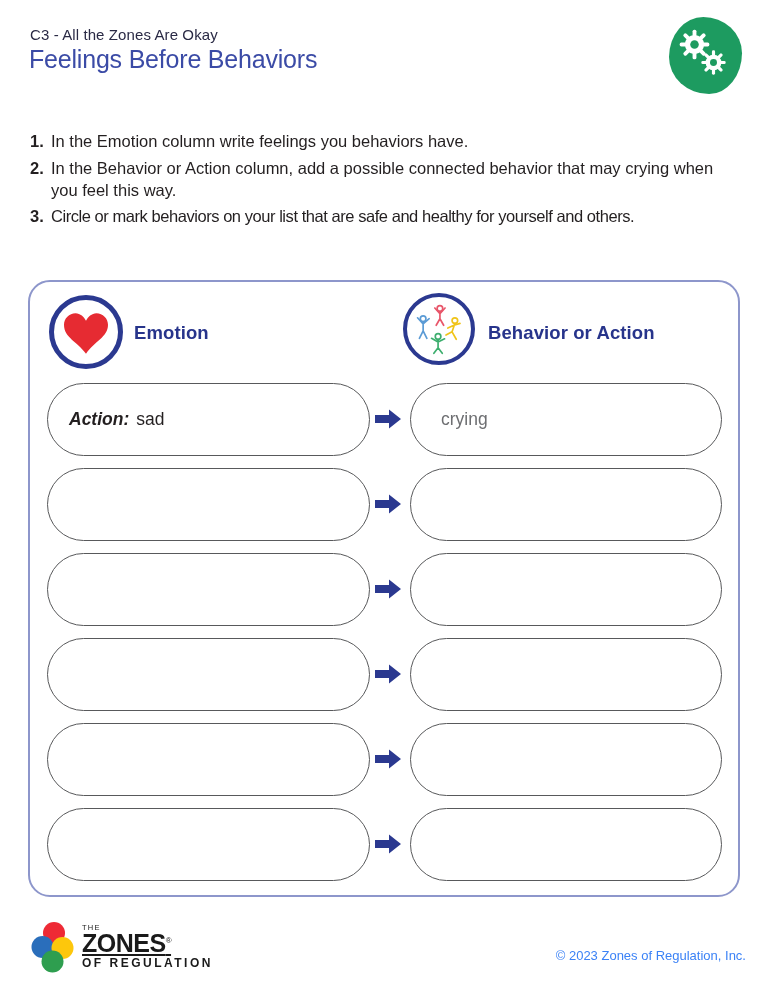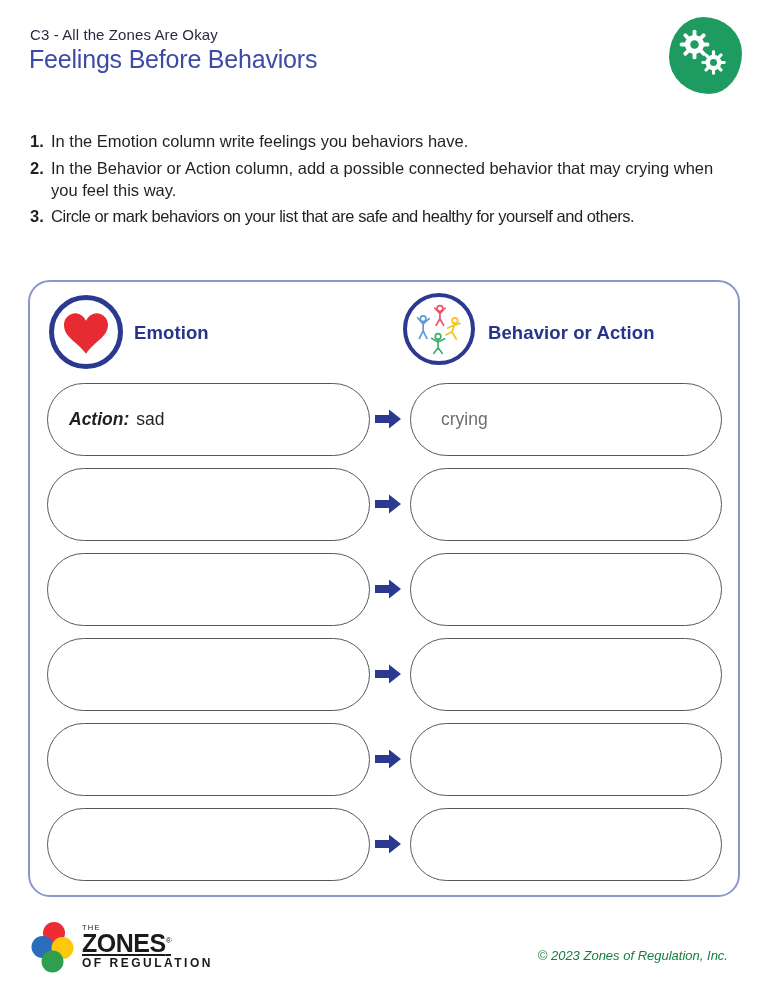--- a/index.html
+++ b/index.html
@@ -57,21 +57,21 @@
   .behavior-text{color:#6d6e71;}
   .row-arrow{position:absolute;left:345px;top:26px;width:26px;height:20px;}
   
   .footer-logo{position:absolute;left:29px;top:920px;display:flex;}
   .logo-circles{width:50px;height:57px;}
   .logo-text{margin-left:3px;padding-top:3px;color:#1a1a1a;}
   .logo-the{font-size:7.5px;font-weight:400;letter-spacing:1.2px;}
   .logo-zones{font-size:25px;font-weight:800;letter-spacing:-.5px;line-height:.92;text-decoration:underline;}
   .logo-zones sup{font-size:8px;font-weight:400;vertical-align:super;}
   .logo-of{font-size:12px;font-weight:700;letter-spacing:2.5px;margin-top:1px;}
-  .copyright{position:absolute;right:40px;top:948px;font-size:13px;font-style:italic;color:#15803d;}
+  .copyright{position:absolute;right:22px;top:948px;font-size:13px;color:#3b82f6;}
 </style>
 </head>
 <body>
 
 <div class="page">
 
   <div class="course">C3 - All the Zones Are Okay</div>
   <div class="title">Feelings Before Behaviors</div>
   <div class="gear-badge">
     <svg class="gear-big" viewBox="0 0 24 24">

